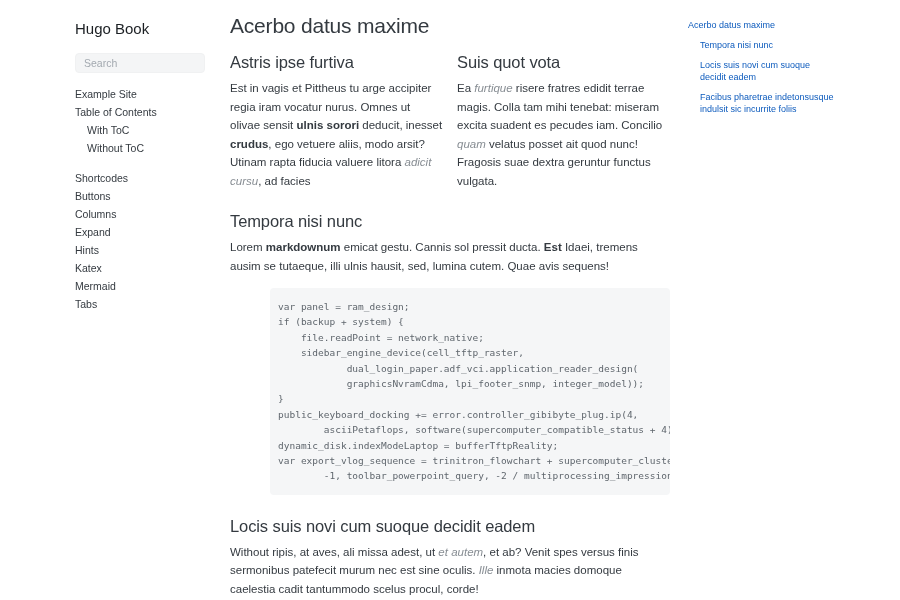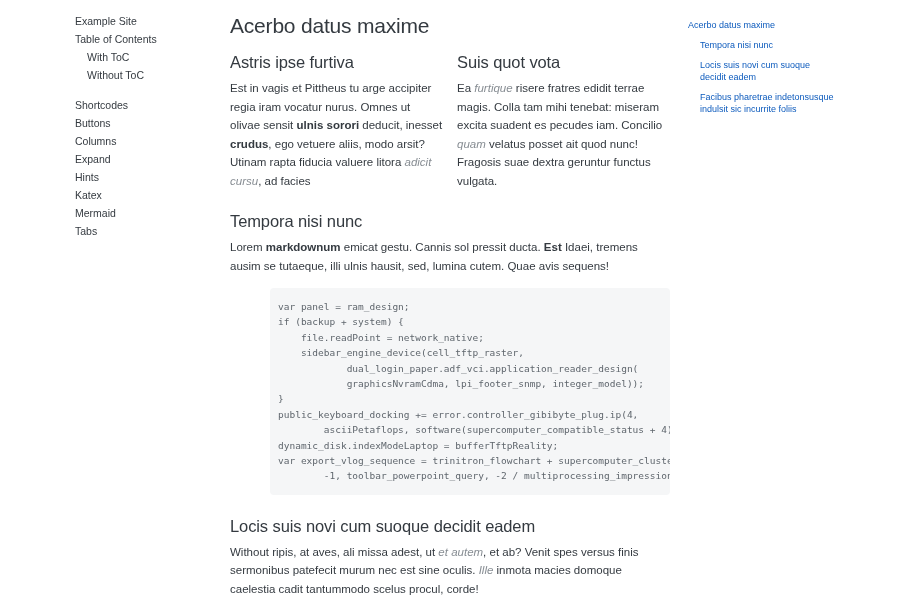--- a/index.html
+++ b/index.html
@@ -38,20 +38,22 @@
   .toc a { display:block; font-size:9px; line-height:12px; color:#0d5bbd; text-decoration:none;
     margin-bottom:8px; cursor:pointer; }
   .toc a.ind1 { padding-left:12px; }
 </style>
 </head>
 <body>
 
 <div class="layout">
 
   <aside class="sidebar">
+    <div class="brand">Hugo Book</div>
+    <input class="search" type="text" placeholder="Search" style="">
     <nav class="menu" id="sidebar-menu">
         <div class="item section">Example Site</div>
         <div class="item">Table of Contents</div>
         <div class="item ind1">With ToC</div>
         <div class="item ind1">Without ToC</div>
         <div class="item section gap">Shortcodes</div>
         <div class="item">Buttons</div>
         <div class="item">Columns</div>
         <div class="item">Expand</div>
         <div class="item">Hints</div>

